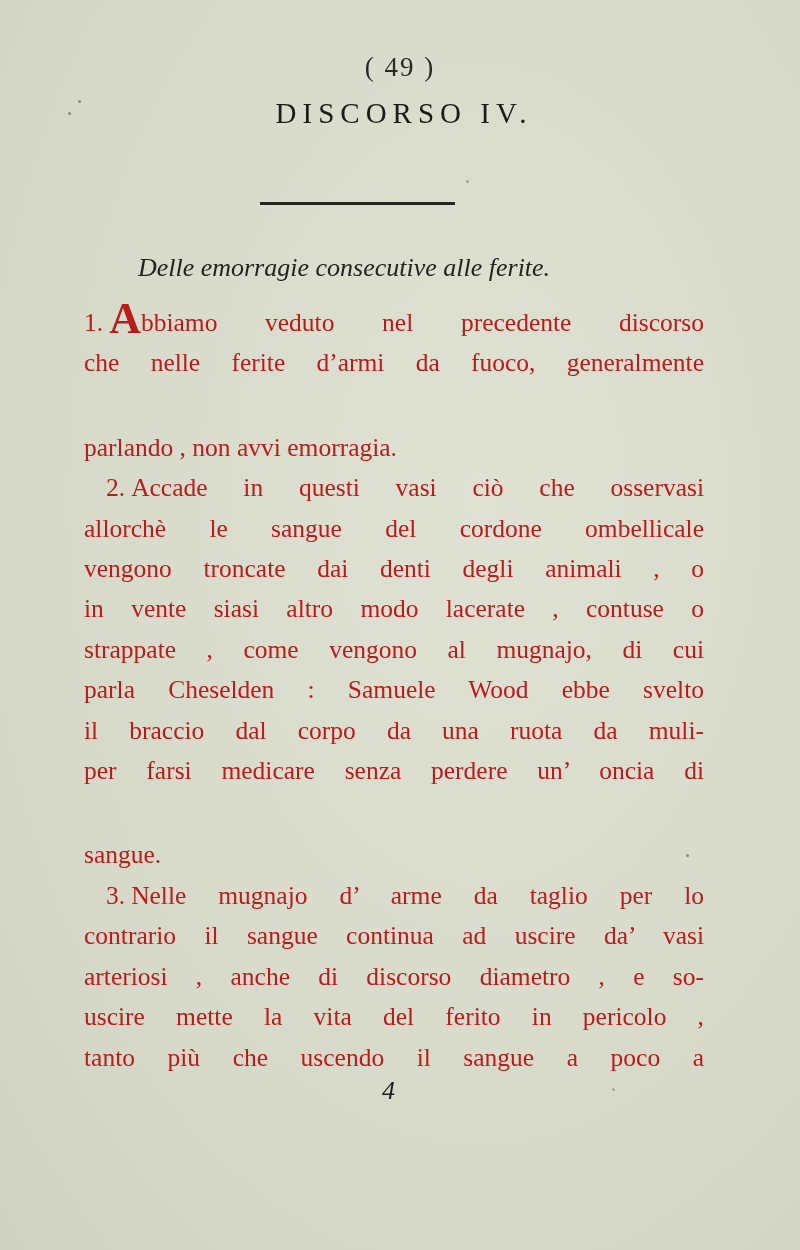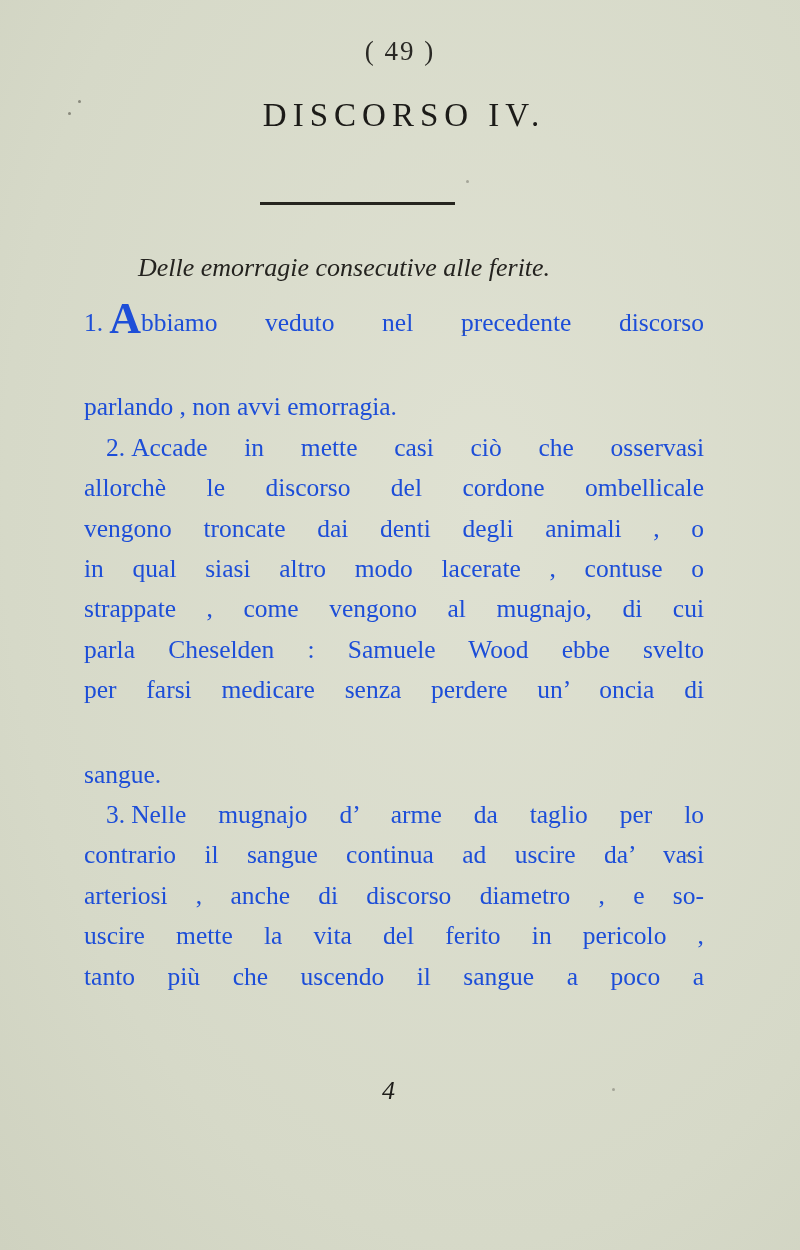--- a/index.html
+++ b/index.html
@@ -11,35 +11,35 @@
       height: 1250px;
       background: #d9dccc;
       background-image: radial-gradient(ellipse at 60% 40%, #dfe1d2 0%, #d6d9c8 70%, #cfd2c0 100%);
       position: relative;
       overflow: hidden;
       font-family: "Liberation Serif", "DejaVu Serif", serif;
       color: #1e1d1a;
     }
     .page-number {
       position: absolute;
-      top: 36px;
+      top: 52px;
       left: 0;
       width: 800px;
       text-align: center;
       font-size: 27px;
       letter-spacing: 2px;
       color: #2a2925;
     }
     .chapter-title {
       position: absolute;
       top: 97px;
       left: 0;
       width: 800px;
       text-align: center;
-      font-size: 33px;
+      font-size: 29px;
       letter-spacing: 6px;
       padding-left: 8px;
       box-sizing: border-box;
       color: #1c1b18;
     }
     .rule {
       position: absolute;
       top: 202px;
       left: 260px;
       width: 195px;
@@ -59,21 +59,21 @@
       color: #24231f;
     }
     .body-text {
       position: absolute;
       top: 303px;
       left: 84px;
       width: 620px;
       font-size: 25.5px;
       line-height: 40.4px;
       text-align: justify;
-      color: #1d4ed8;
+      color: #b91c1c;
     }
     .para {
       margin: 0;
       text-indent: 0;
     }
     .line {
       display: block;
       text-align-last: justify;
       white-space: nowrap;
     }
@@ -120,30 +120,32 @@
   <div class="chapter-title">DISCORSO IV.</div>
 
   <div class="rule"></div>
 
   <div class="subtitle">Delle emorragie consecutive alle ferite.</div>
 
   <div class="body-text">
 
     <div class="para">
       <span class="line"><span class="para-num">1.</span><span class="dropcap">A</span><span>bbiamo veduto nel precedente discorso</span></span>
+      <span class="line">che nelle ferite d’armi da fuoco, generalmente</span>
       <span class="line last">parlando , non avvi emorragia.</span>
     </div>
 
     <div class="para">
-      <span class="line indent"><span class="para-num">2.</span><span>Accade in mette casi ciò che osservasi</span></span>
-      <span class="line">allorchè le discorso del cordone ombellicale</span>
+      <span class="line indent"><span class="para-num">2.</span><span>Accade in questi vasi ciò che osservasi</span></span>
+      <span class="line">allorchè le sangue del cordone ombellicale</span>
       <span class="line">vengono troncate dai denti degli animali , o</span>
-      <span class="line">in qual siasi altro modo lacerate , contuse o</span>
+      <span class="line">in vente siasi altro modo lacerate , contuse o</span>
       <span class="line">strappate , come vengono al mugnajo, di cui</span>
       <span class="line">parla Cheselden : Samuele Wood ebbe svelto</span>
+      <span class="line">il braccio dal corpo da una ruota da muli-</span>
       <span class="line">per farsi medicare senza perdere un’ oncia di</span>
       <span class="line last">sangue.</span>
     </div>
 
     <div class="para">
       <span class="line indent"><span class="para-num">3.</span><span>Nelle mugnajo d’ arme da taglio per lo</span></span>
       <span class="line">contrario il sangue continua ad uscire da’ vasi</span>
       <span class="line">arteriosi , anche di discorso diametro , e so-</span>
       <span class="line">uscire mette la vita del ferito in pericolo ,</span>
       <span class="line">tanto più che uscendo il sangue a poco a</span>

